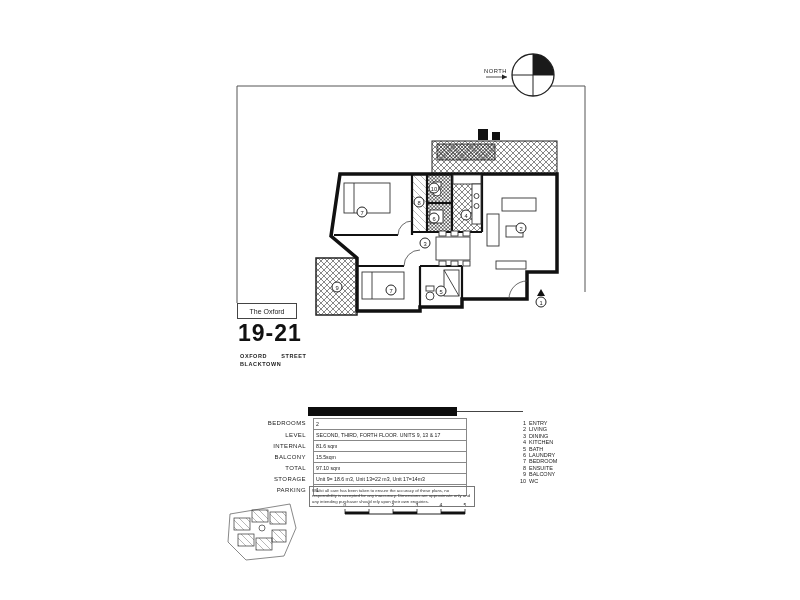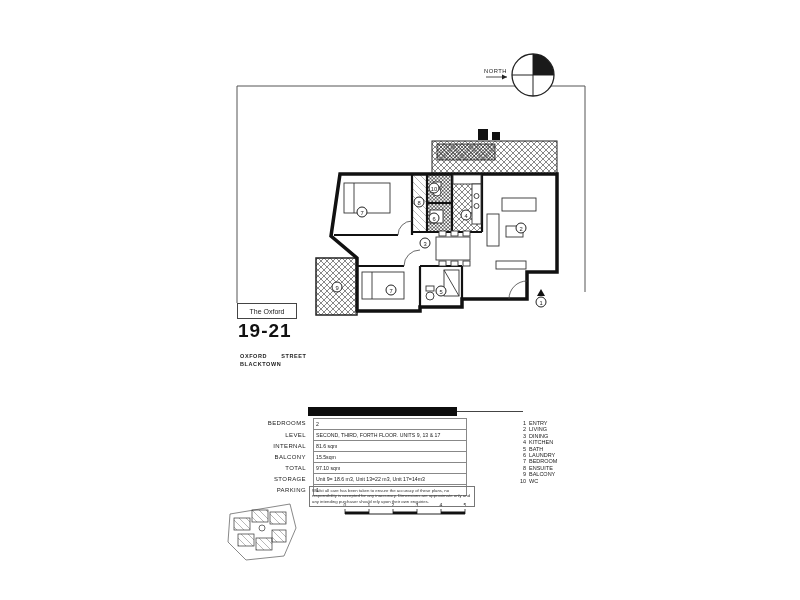--- a/index.html
+++ b/index.html
@@ -4,21 +4,21 @@
 <style>
   html,body{margin:0;padding:0;background:#fff;}
   .page{position:relative;width:800px;height:600px;background:#ffffff;overflow:hidden;
         font-family:"Liberation Sans",sans-serif;color:#1b1b1b;}
   .abs{position:absolute;}
   svg{font-family:"Liberation Sans",sans-serif;}
   svg text{fill:#222;}
 
   .oxford-box{left:237px;top:303px;width:58px;height:14px;border:1px solid #444;
               font-size:7px;display:flex;align-items:center;justify-content:center;background:#fff;}
-  .addr-num{left:238px;top:320px;font-size:19px;font-weight:bold;letter-spacing:1px;color:#111;}
+  .addr-num{left:238px;top:320px;font-size:23px;font-weight:bold;letter-spacing:1px;color:#111;}
   .addr1{left:240px;top:353px;font-size:5.5px;font-weight:bold;letter-spacing:.6px;word-spacing:12px;}
   .addr2{left:240px;top:361px;font-size:5.5px;font-weight:bold;letter-spacing:.6px;}
 
   .black-bar{left:308px;top:407px;width:149px;height:9px;background:#0d0d0d;}
   .bar-rule{left:457px;top:411px;width:66px;height:1px;background:#444;}
 
   .spec-table{left:226px;top:418px;display:flex;flex-direction:column;}
   .trow{display:flex;align-items:stretch;}
   .tlabel{width:80px;text-align:right;padding-right:7px;font-size:6px;line-height:11px;letter-spacing:.4px;}
   .tvalue{width:150px;border:1px solid #888;border-top:none;font-size:5.2px;line-height:10px;

